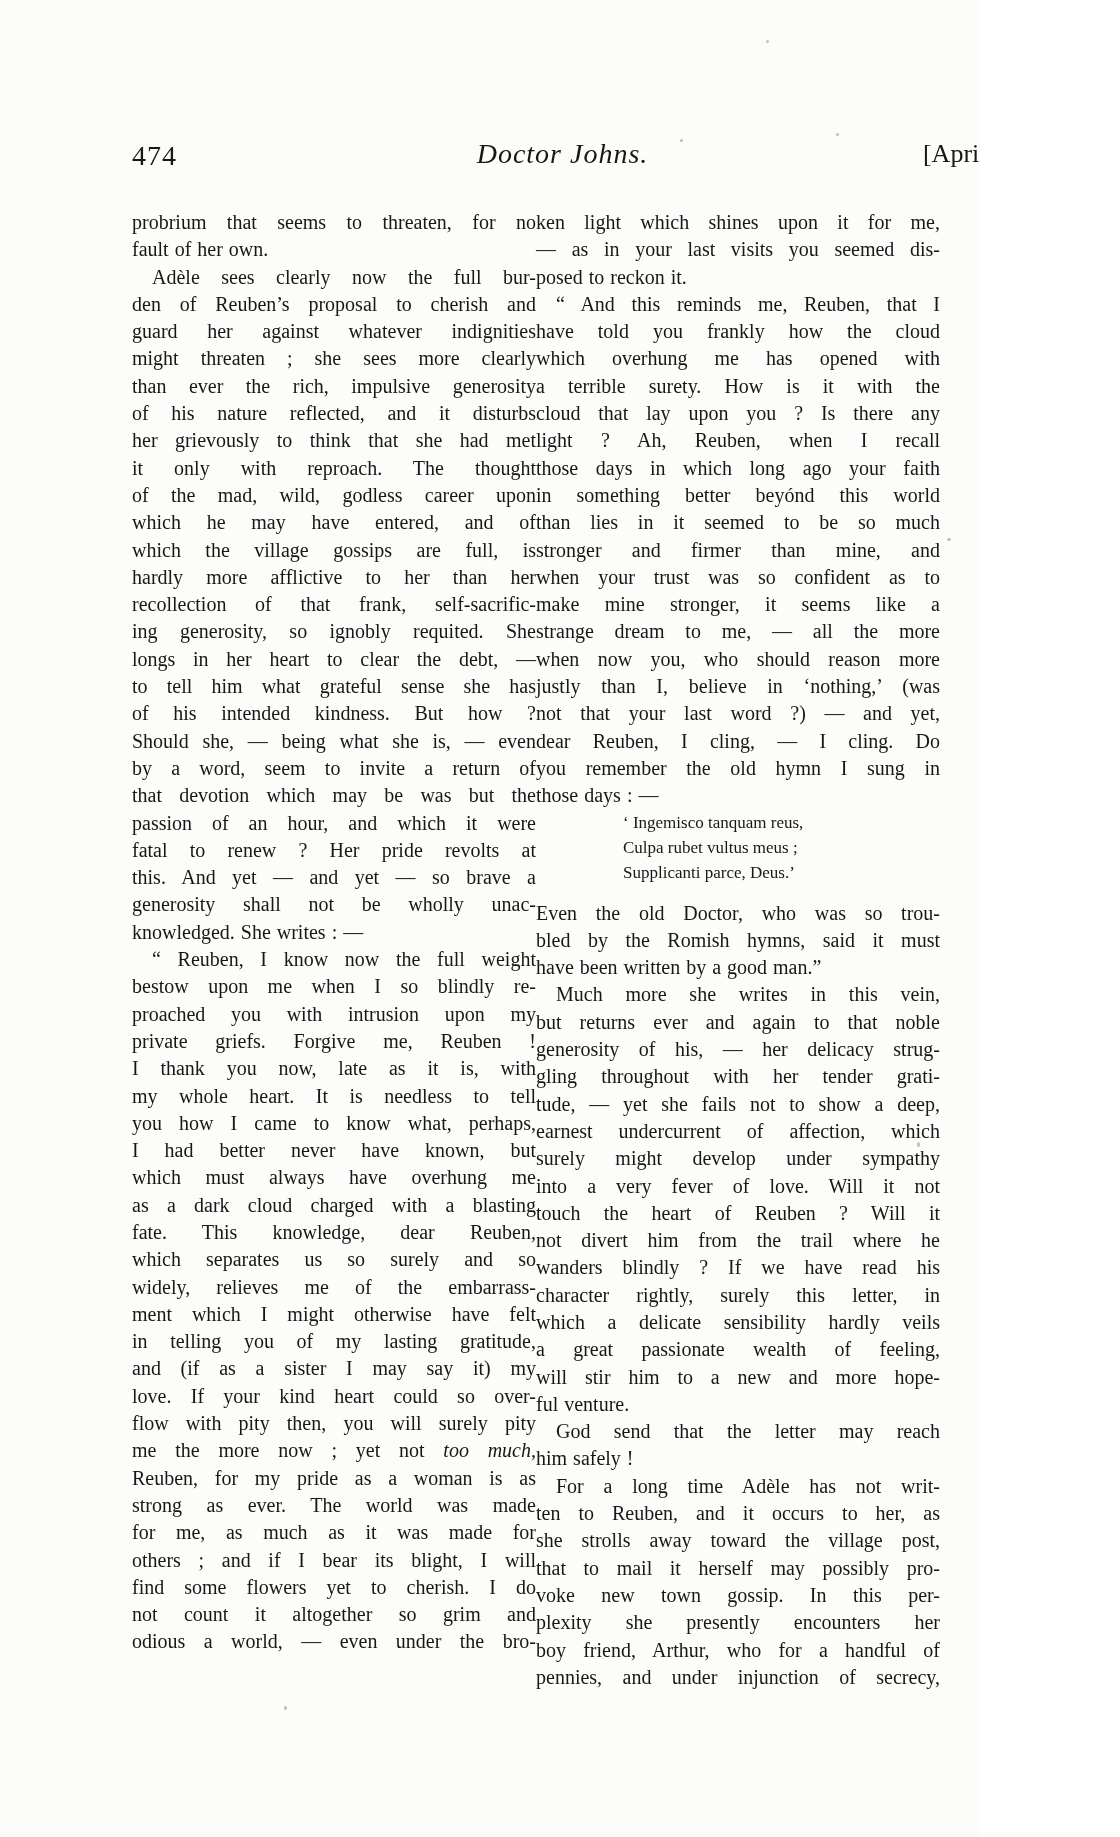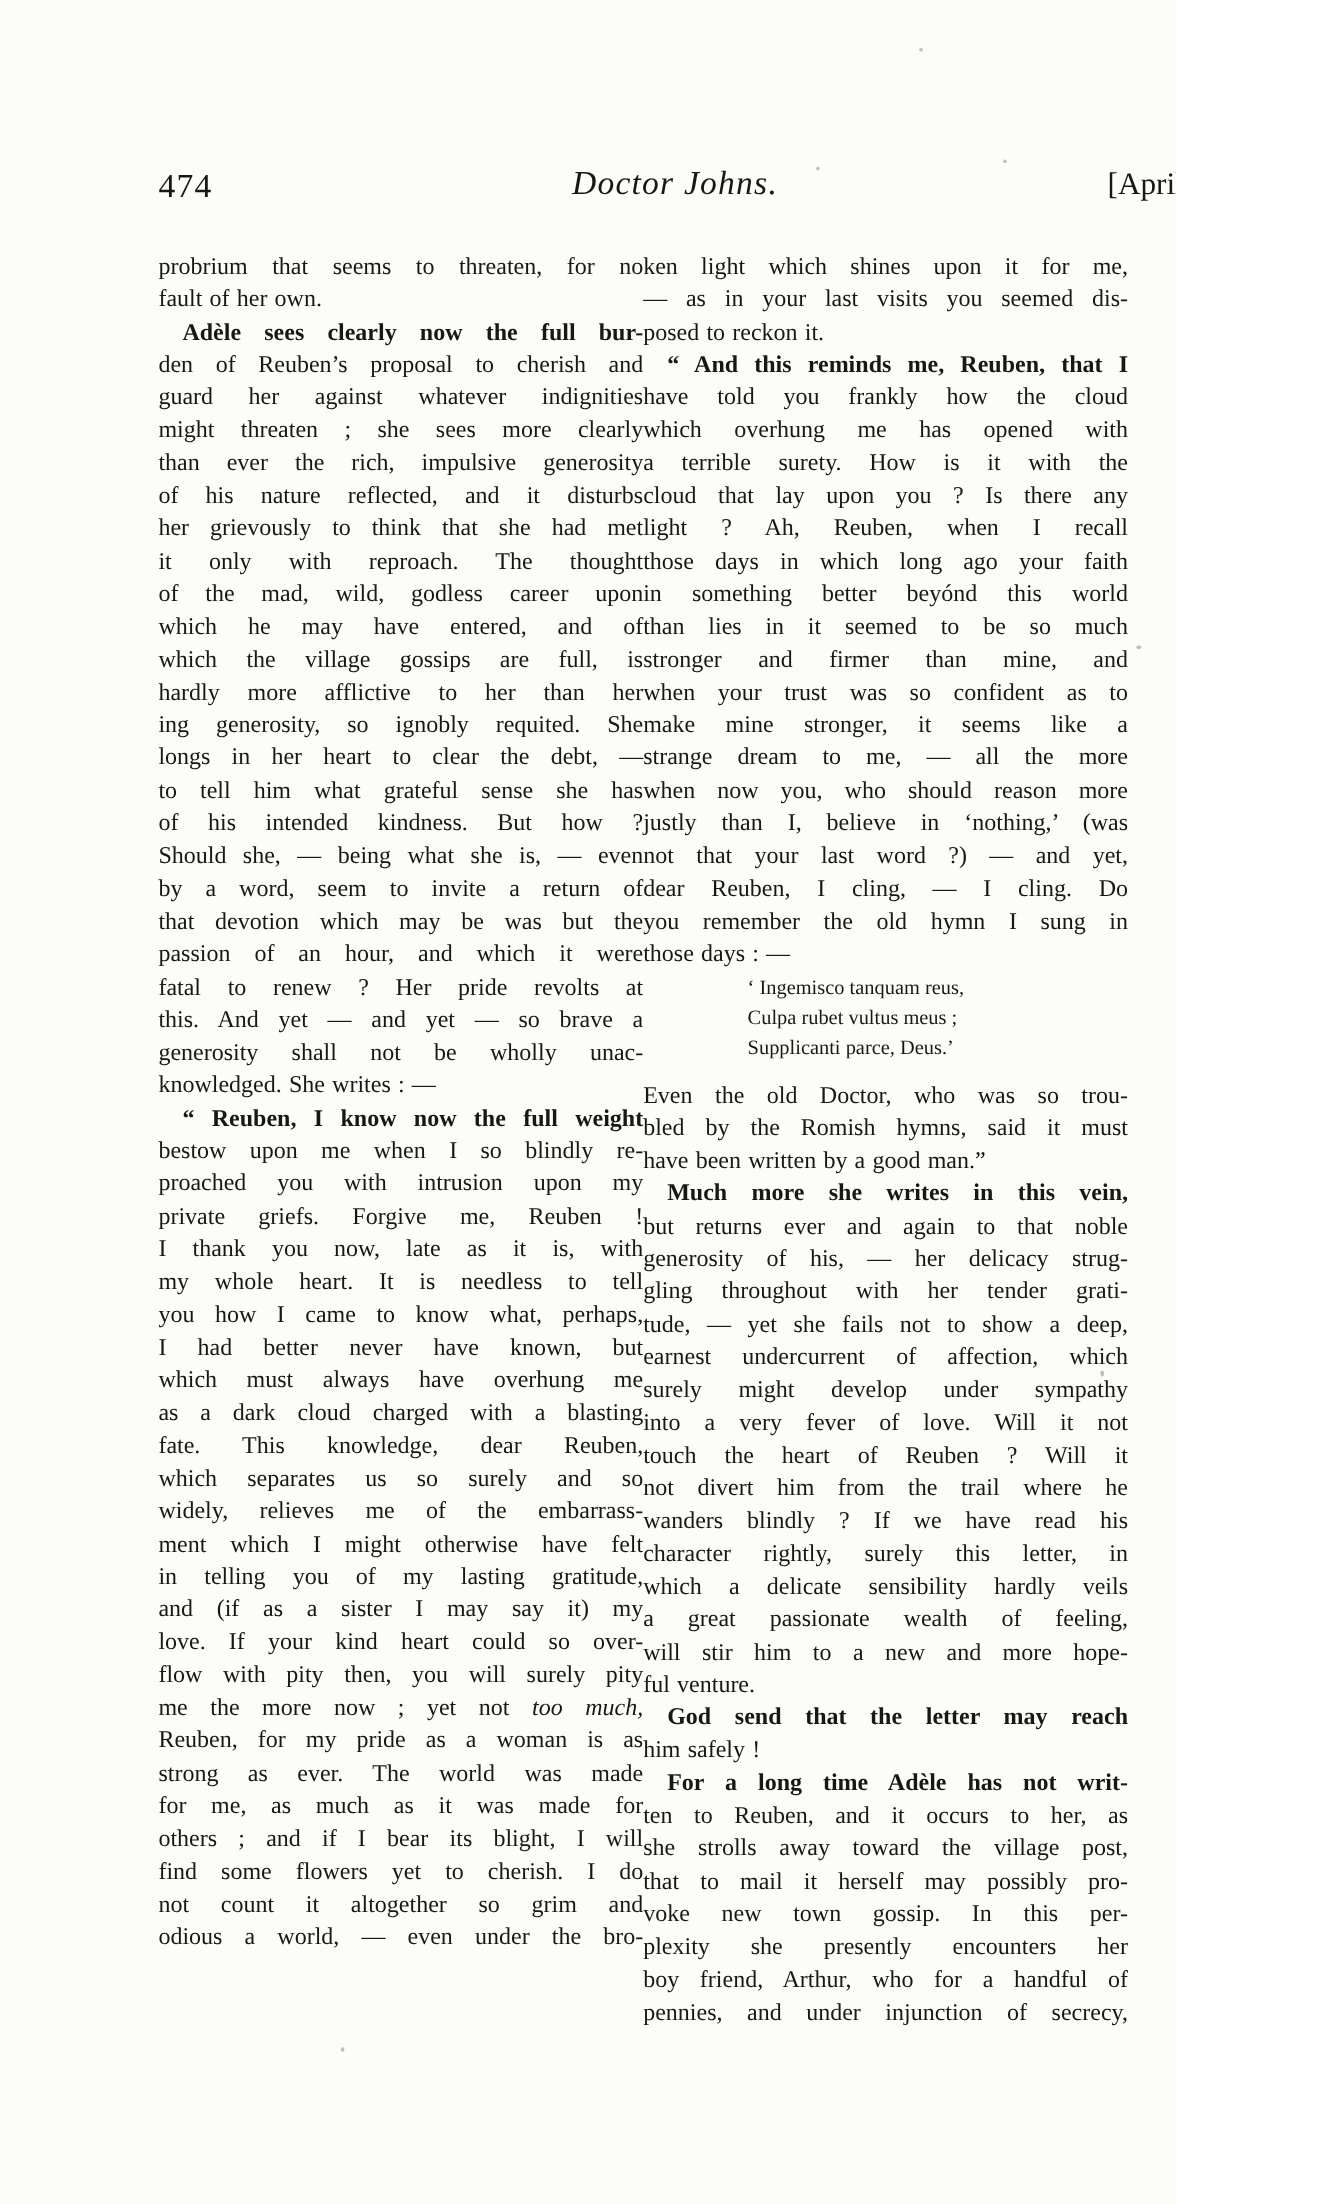--- a/index.html
+++ b/index.html
@@ -64,21 +64,20 @@
     text-align: justify;
     text-align-last: justify;
     word-spacing: 1px;
     white-space: normal;
   }
   .line.end {
     text-align-last: left;
   }
   .line.p {
     text-indent: 20px;
-    font-weight: bold;
   }
   .line.verse {
     font-size: 17px;
     line-height: 25px;
     margin-left: 87px;
     text-align: left;
     text-align-last: left;
     word-spacing: normal;
   }
   .line.vfirst { }
@@ -111,20 +110,21 @@
         <div class="line">guard her against whatever indignities</div>
         <div class="line">might threaten ; she sees more clearly</div>
         <div class="line">than ever the rich, impulsive generosity</div>
         <div class="line">of his nature reflected, and it disturbs</div>
         <div class="line">her grievously to think that she had met</div>
         <div class="line">it only with reproach.  The thought</div>
         <div class="line">of the mad, wild, godless career upon</div>
         <div class="line">which he may have entered, and of</div>
         <div class="line">which the village gossips are full, is</div>
         <div class="line">hardly more afflictive to her than her</div>
+        <div class="line">recollection of that frank, self-sacrific-</div>
         <div class="line">ing generosity, so ignobly requited.  She</div>
         <div class="line">longs in her heart to clear the debt, —</div>
         <div class="line">to tell him what grateful sense she has</div>
         <div class="line">of his intended kindness.  But how ?</div>
         <div class="line">Should she, — being what she is, — even</div>
         <div class="line">by a word, seem to invite a return of</div>
         <div class="line">that devotion which may be was but the</div>
         <div class="line">passion of an hour, and which it were</div>
         <div class="line">fatal to renew ?  Her pride revolts at</div>
         <div class="line">this.  And yet — and yet — so brave a</div>

